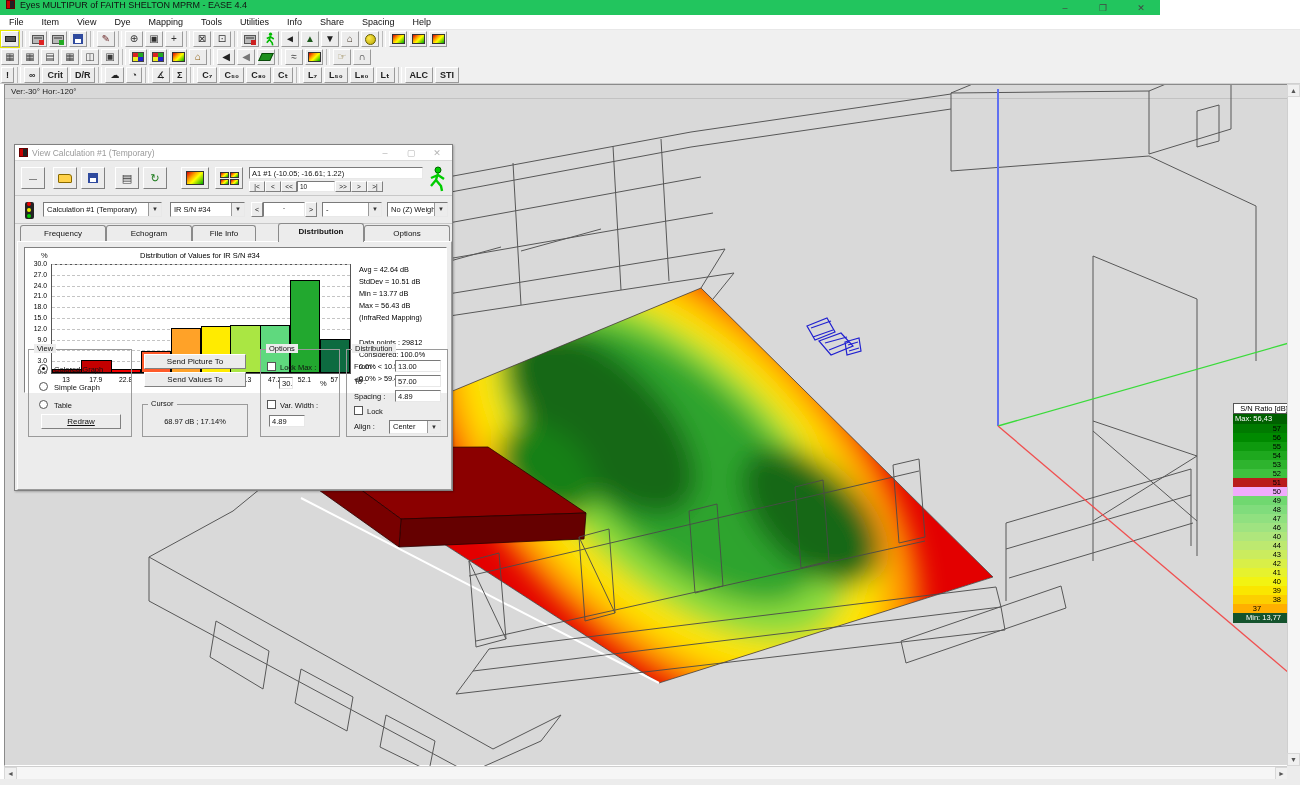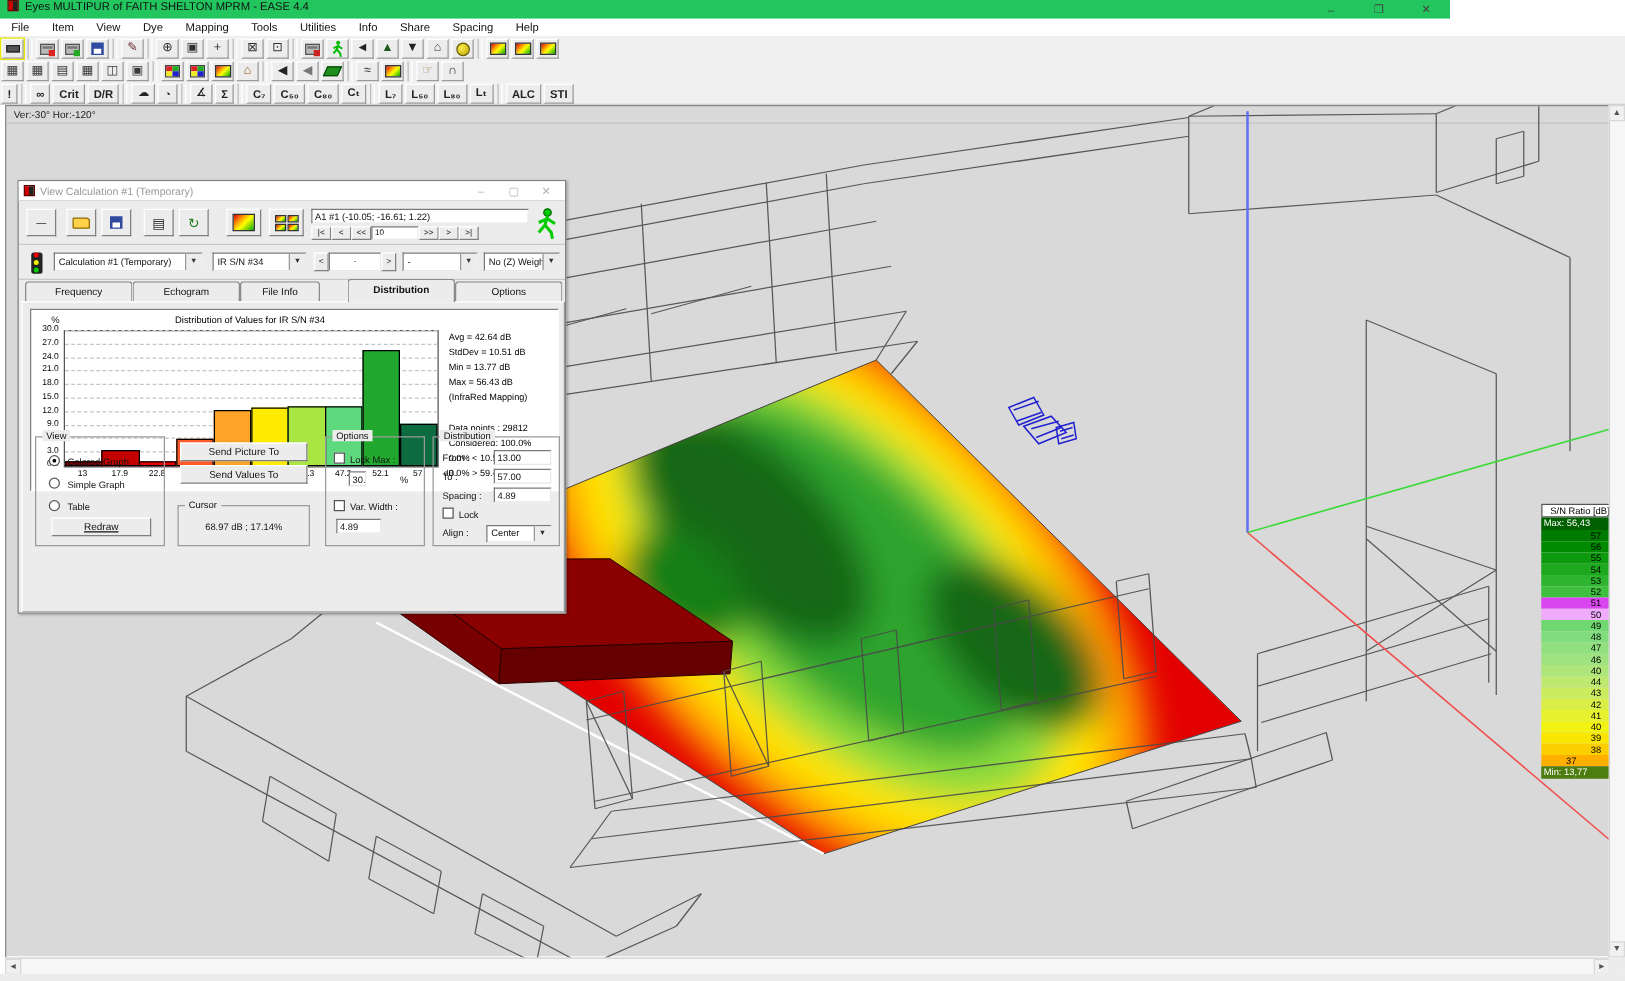--- a/index.html
+++ b/index.html
@@ -401,36 +401,36 @@
   <div id="legend">
     <div id="legend-title">S/N Ratio [dB]</div>
     <div id="legend-rows">
         <div class="leg-row leg-max" style="background: rgb(0, 96, 0);">Max:  56,43</div>
         <div class="leg-row" style="background: rgb(0, 122, 0);">57</div>
         <div class="leg-row" style="background: rgb(0, 138, 0);">56</div>
         <div class="leg-row" style="background: rgb(14, 154, 14);">55</div>
         <div class="leg-row" style="background: rgb(30, 168, 30);">54</div>
         <div class="leg-row" style="background: rgb(46, 180, 46);">53</div>
         <div class="leg-row" style="background: rgb(62, 192, 62);">52</div>
-        <div class="leg-row" style="background: #d946ef;">51</div>
+        <div class="leg-row" style="background: #b91c1c;">51</div>
         <div class="leg-row" style="background: #f0abfc;">50</div>
         <div class="leg-row" style="background: rgb(112, 216, 112); text-align: right;">49</div>
         <div class="leg-row" style="background: rgb(128, 220, 124);">48</div>
         <div class="leg-row" style="background: rgb(144, 224, 128);">47</div>
         <div class="leg-row" style="background: rgb(159, 227, 129);">46</div>
         <div class="leg-row" style="background: rgb(175, 230, 124);">40</div>
         <div class="leg-row" style="background: rgb(189, 233, 112);">44</div>
         <div class="leg-row" style="background: rgb(203, 236, 94);">43</div>
         <div class="leg-row" style="background: rgb(217, 239, 72);">42</div>
         <div class="leg-row" style="background: rgb(230, 242, 46);">41</div>
         <div class="leg-row" style="background: rgb(242, 243, 18);">40</div>
         <div class="leg-row" style="background: rgb(250, 230, 0);">39</div>
         <div class="leg-row" style="background: rgb(252, 207, 0);">38</div>
         <div class="leg-row" style="background: rgb(255, 175, 0); text-align: center;">37</div>
-        <div class="leg-row leg-min" style="background: #4d7c0f;">Min:  13,77</div>
+        <div class="leg-row leg-min" style="background: #14532d; text-align: right;">Min:  13,77</div>
       </div>
   </div>
 </div>
 
 <div class="vscroll">
   <div class="sarrow" style="top:0;right:0;">▲</div>
   <div class="sarrow" style="bottom:0;right:0;">▼</div>
 </div>
 <div class="hscroll">
   <div class="sarrow" style="left:0;top:0;">◄</div>

